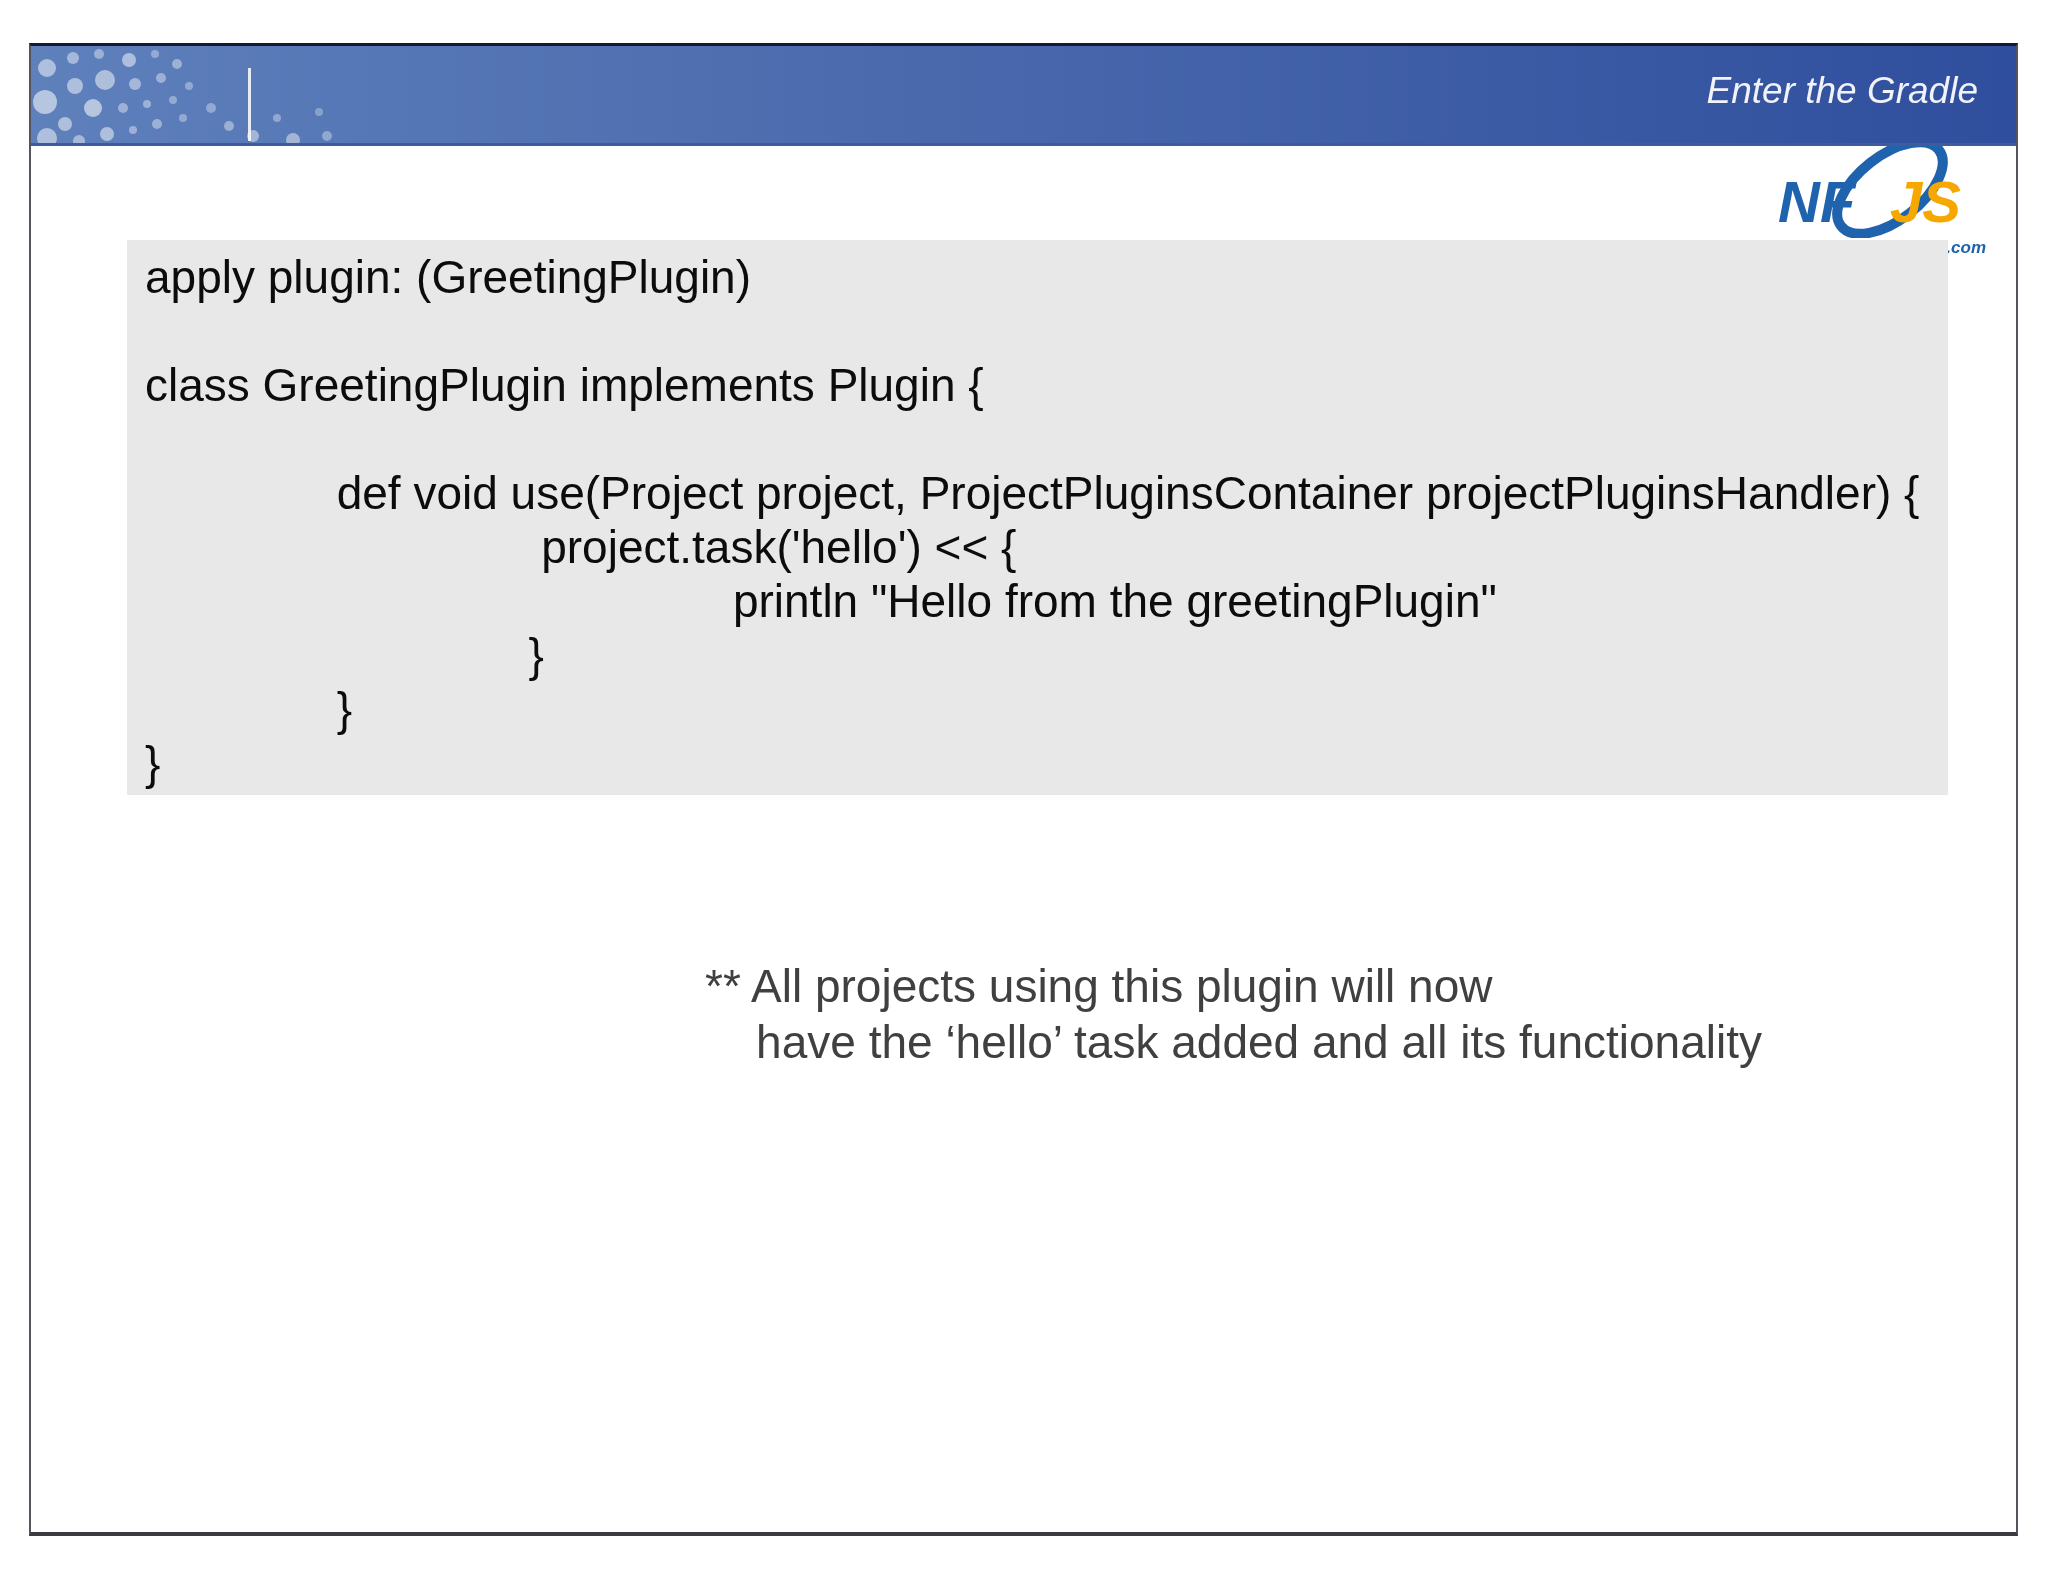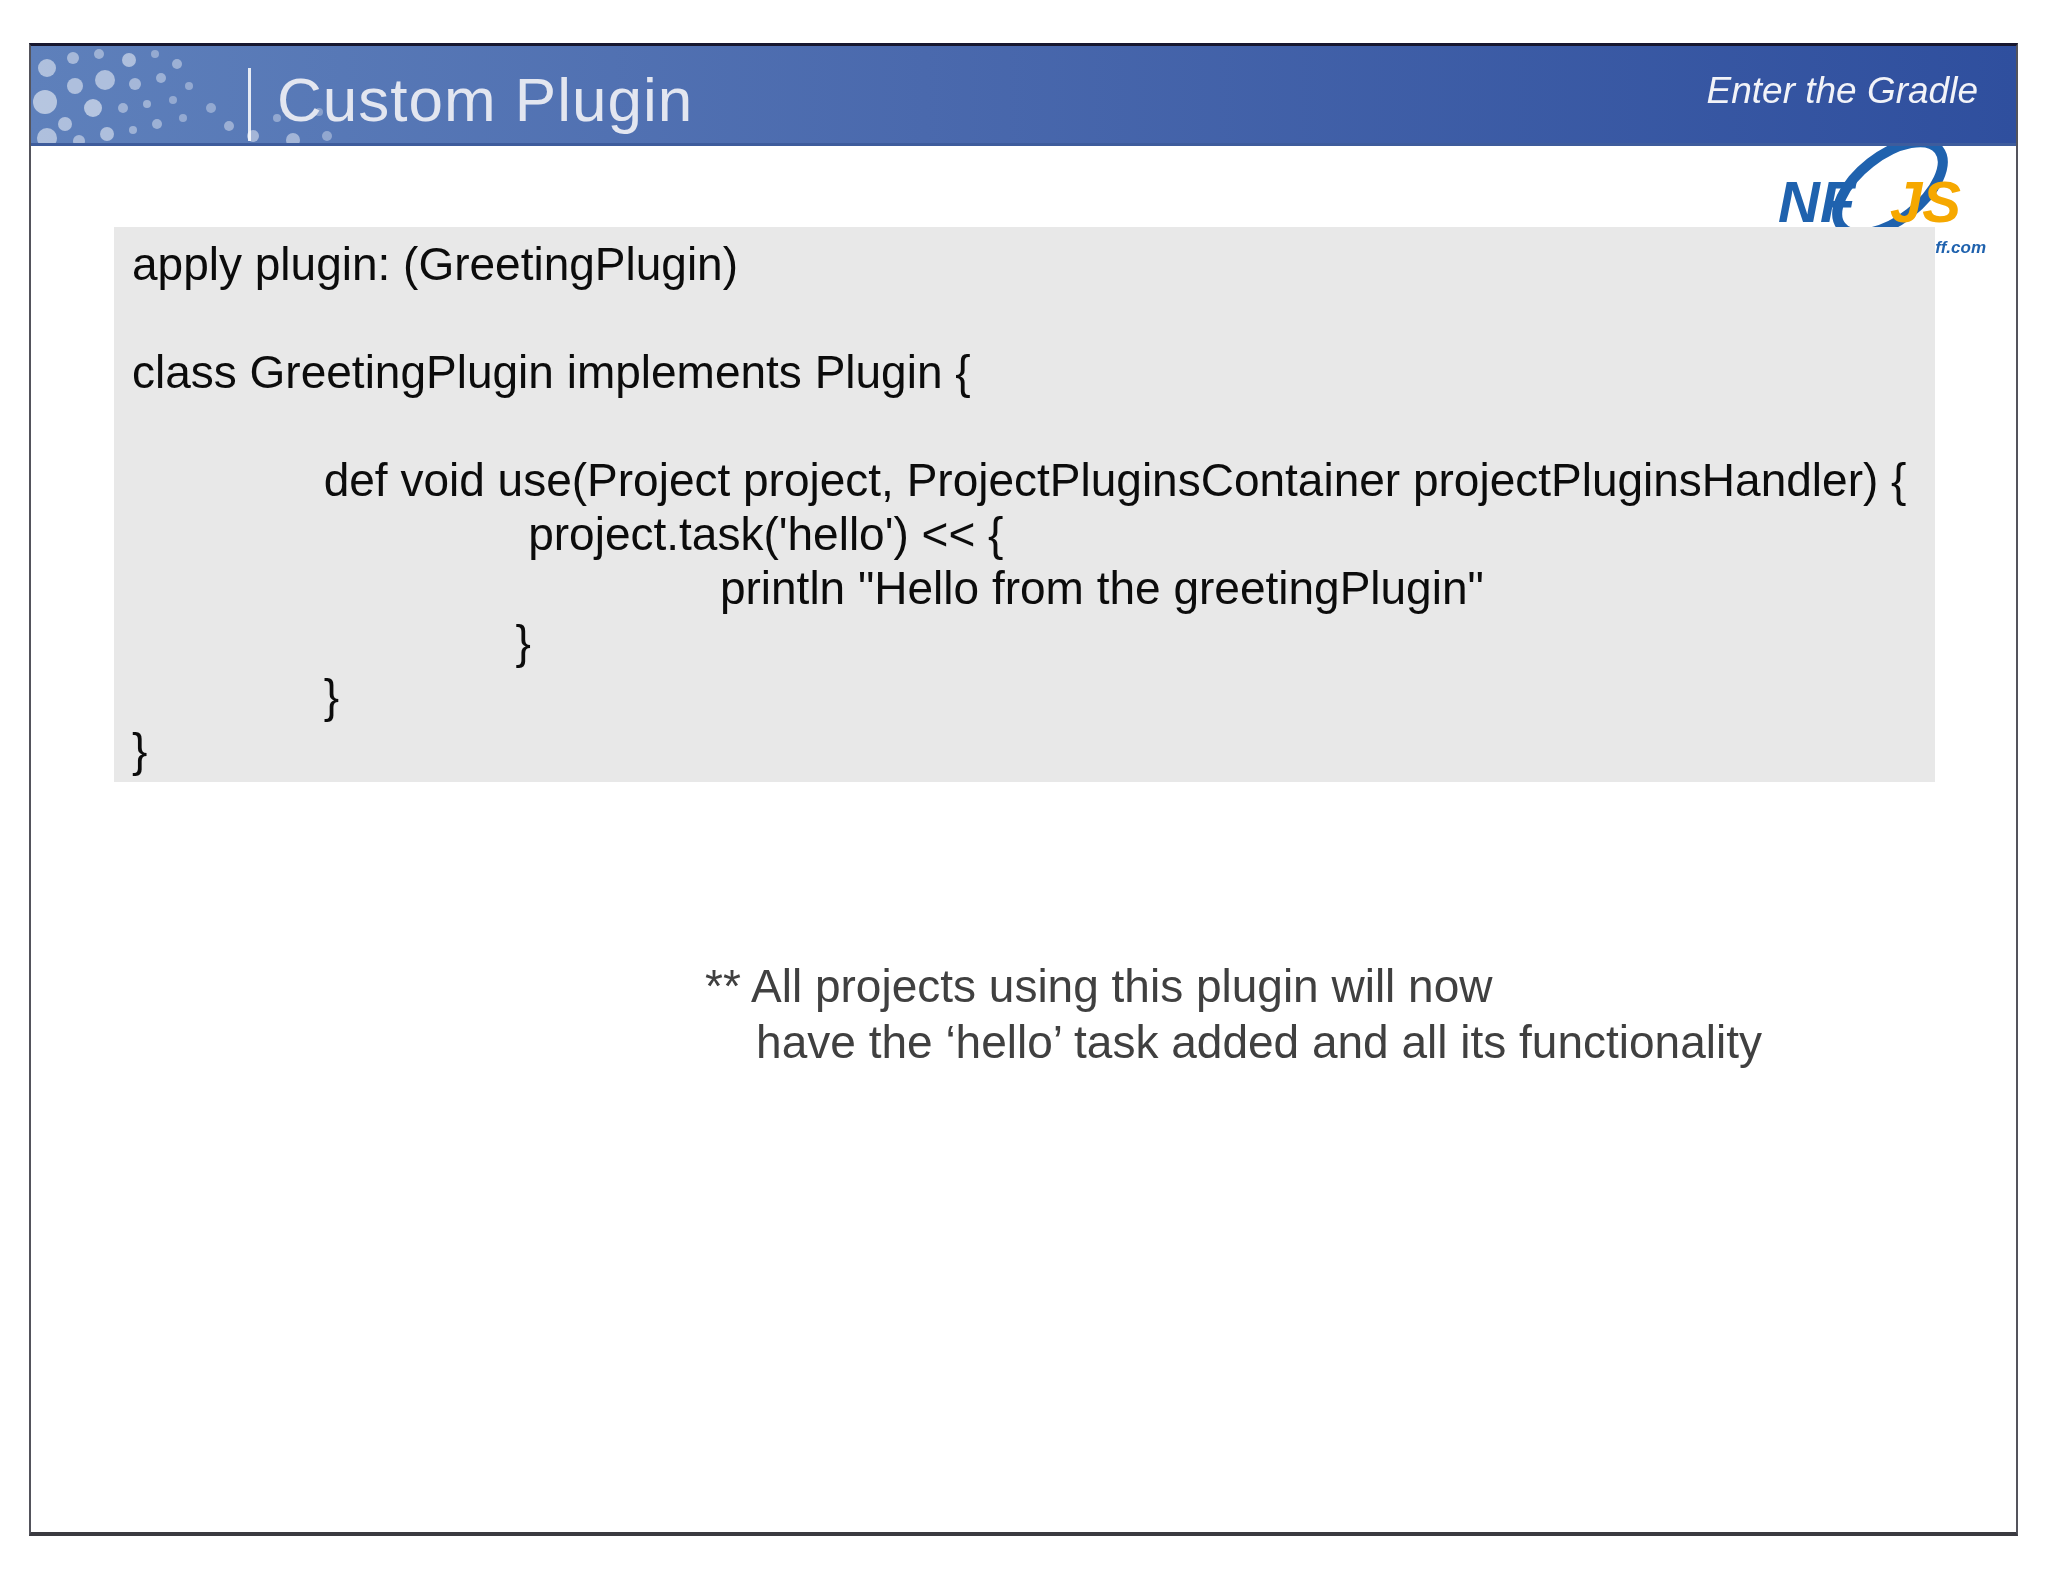--- a/index.html
+++ b/index.html
@@ -40,21 +40,21 @@
     position:absolute; right:28px; top:100px; width:216px; height:116px;
     background:#ffffff;
   }
   .logo-domain {
     position:absolute; right:2px; bottom:4px;
     font-size:17px; font-style:italic; font-weight:700;
     color:var(--logo-blue,#1f62ae);
   }
   .code {
     position:absolute; left:83px; top:181px; width:1821px; height:555px;
-    box-sizing:border-box; margin:0; padding:10px 0 0 18px;
+    box-sizing:border-box; margin:13px; padding:10px 0 0 18px;
     background:var(--code-background,#e8e8e8);
     font-family:"Liberation Sans", sans-serif;
     font-size:46px; line-height:54px; color:#0c0c0c;
     white-space:pre; overflow:hidden;
   }
   .note {
     position:absolute; left:674px; top:912px; margin:0;
     font-family:"Liberation Sans", sans-serif;
     font-size:46px; line-height:56px; color:#404040;
     white-space:pre;
@@ -95,21 +95,20 @@
           <circle cx="180" cy="62" r="5" opacity="0.35"></circle>
           <circle cx="198" cy="80" r="5" opacity="0.4"></circle>
           <circle cx="222" cy="90" r="6" opacity="0.45"></circle>
           <circle cx="246" cy="72" r="4" opacity="0.35"></circle>
           <circle cx="262" cy="94" r="7" opacity="0.45"></circle>
           <circle cx="288" cy="66" r="4" opacity="0.3"></circle>
           <circle cx="296" cy="90" r="5" opacity="0.35"></circle>
         </g>
       </svg>
       <div class="separator"></div>
-      <h1 class="title">Custom Plugin</h1>
       <div class="tagline">Enter the Gradle</div>
     </header>
 
     <div class="logo">
       <svg width="216" height="92" viewBox="0 0 216 92" aria-hidden="true">
         <text x="6" y="76" font-family="Liberation Sans, sans-serif" font-size="58" font-weight="700" font-style="italic" fill="#1f62ae">NF</text>
         <ellipse cx="118" cy="42" rx="62" ry="32" fill="none" stroke="#1f62ae" stroke-width="10" transform="rotate(-38 118 42)"></ellipse>
         <text x="118" y="76" font-family="Liberation Sans, sans-serif" font-size="58" font-weight="700" font-style="italic" fill="#f6a800">JS</text>
       </svg>
       <div class="logo-domain">Stuff.com</div>

